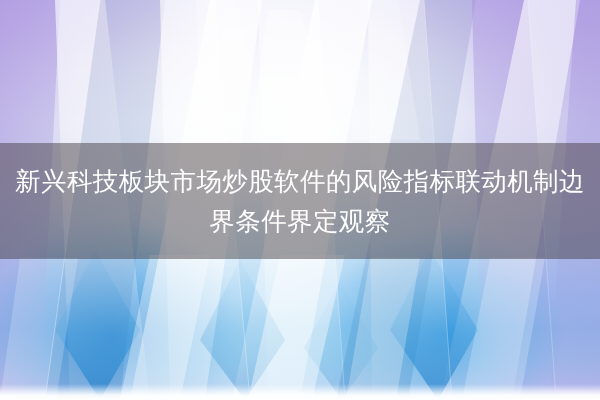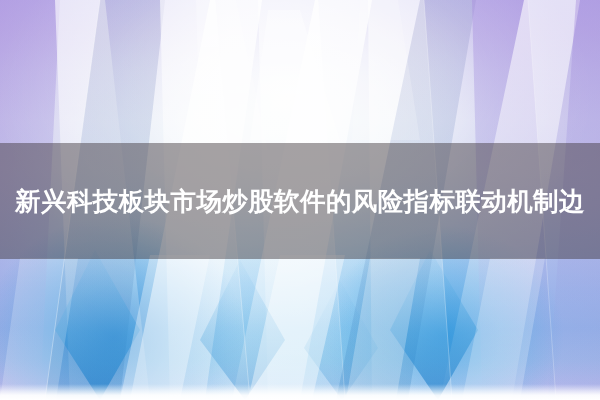--- a/index.html
+++ b/index.html
@@ -96,21 +96,21 @@
     height: 116px;
     background: rgba(60,52,56,0.46);
     display: flex;
     flex-direction: column;
     align-items: center;
     justify-content: center;
   }
   .title-line {
     color: #ffffff;
     font-size: 25.5px;
-    font-weight: 700;
+    font-weight: 400;
     line-height: 40px;
     letter-spacing: 0.4px;
     white-space: nowrap;
     text-align: center;
   }
 
   
   .watermark {
     position: absolute;
     left: 0;
@@ -203,18 +203,19 @@
       <polyline points="100,0 45,400" fill="none" stroke="#ffffff" stroke-opacity="0.34" stroke-width="1"></polyline>
       <polyline points="215,0 250,400" fill="none" stroke="#ffffff" stroke-opacity="0.30" stroke-width="1"></polyline>
       <polyline points="318,0 345,400" fill="none" stroke="#ffffff" stroke-opacity="0.26" stroke-width="1"></polyline>
       <polyline points="424,0 452,400" fill="none" stroke="#ffffff" stroke-opacity="0.28" stroke-width="1"></polyline>
       <polyline points="528,0 556,400" fill="none" stroke="#ffffff" stroke-opacity="0.24" stroke-width="1"></polyline>
     </svg>
   </div>
 
   <div class="title-band">
     <div class="title-line">新兴科技板块市场炒股软件的风险指标联动机制边</div>
+    <div class="title-line">界条件界定观察</div>
   </div>
 
   <div class="watermark"></div>
 
   <div class="bottom-fade"></div>
 </div>
 
 </body></html>

